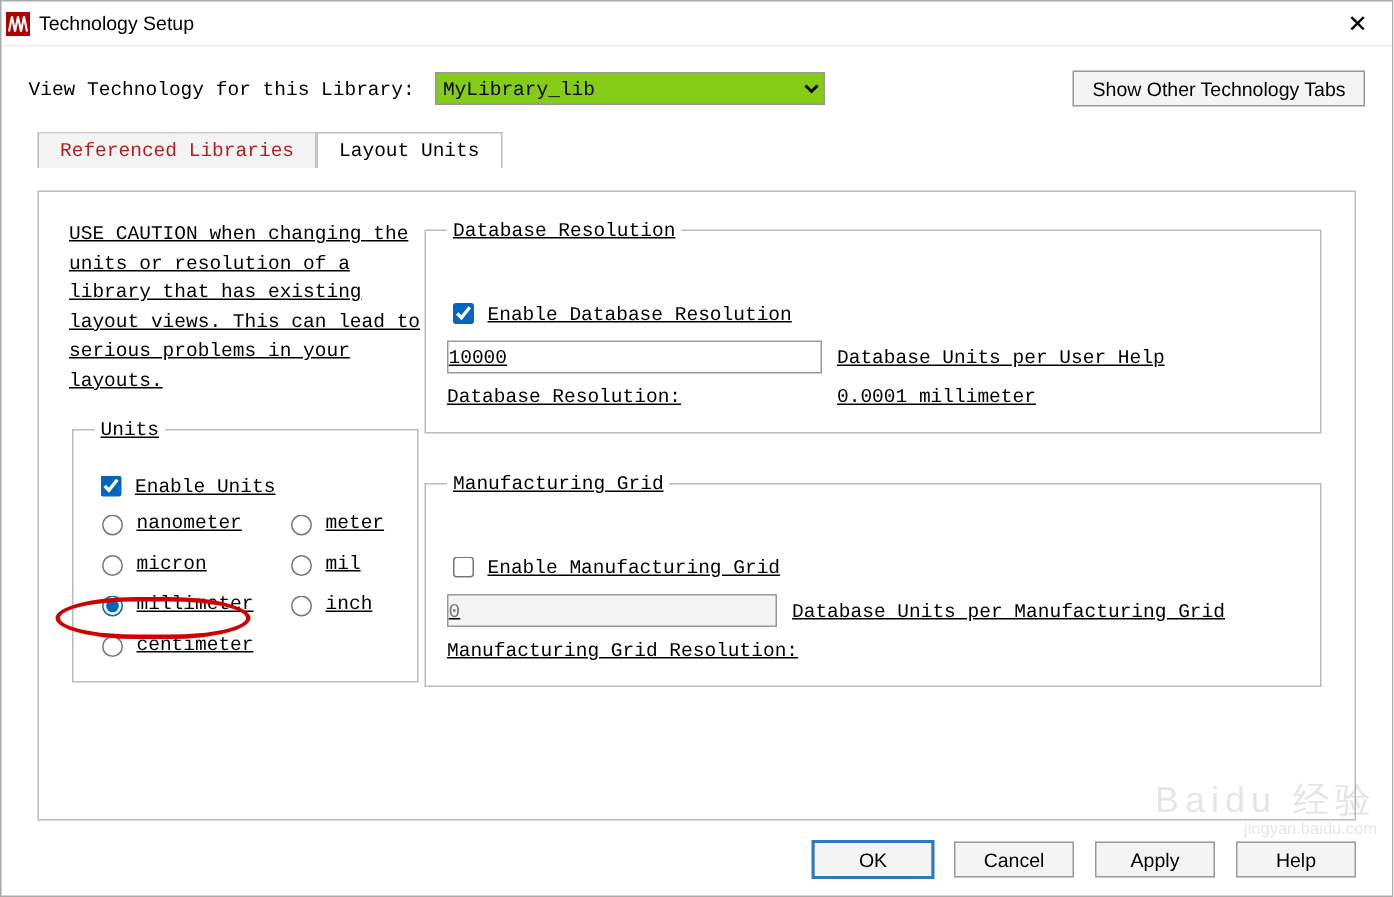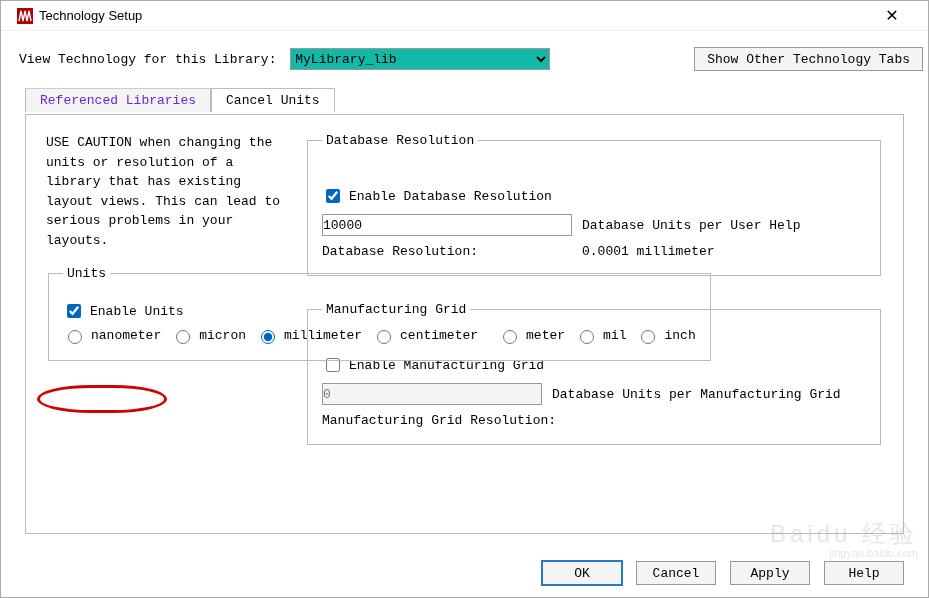--- a/index.html
+++ b/index.html
@@ -14,21 +14,21 @@
     width: 929px;
     height: 598px;
     border: 1px solid #aaa;
     background: #fff;
     position: relative;
   }
   .titlebar {
     height: 30px;
     display: flex;
     align-items: center;
-    padding: 0 16px;
+    padding: 0 3px;
     border-bottom: 1px solid #eee;
   }
   .titlebar .icon {
     width: 16px; height: 16px;
     background: #b00000;
     display: inline-flex;
     align-items: center;
     justify-content: center;
     margin-right: 6px;
   }
@@ -38,88 +38,88 @@
     margin-left: auto;
     font-family: "Segoe UI", sans-serif;
     font-size: 16px;
     width: 40px;
     text-align: center;
     cursor: default;
   }
   .toprow {
     display: flex;
     align-items: center;
-    padding: 16px 5px 8px 18px;
+    padding: 16px 18px 8px 18px;
     gap: 6px;
   }
   .toprow label { white-space: pre; }
   select.lib-select {
     font-family: inherit;
     font-size: 13px;
     width: 260px;
     height: 22px;
     border: 1px solid #999;
-    background: #14b8a6;
+    background: #84cc16;
   }
   .btn {
-    font-family: Liberation Mono, monospace;
+    font-family: Liberation Sans, sans-serif;
     font-size: 13px;
     background: #f4f4f4;
     border: 1px solid #999;
     padding: 2px 12px;
     height: 24px;
     cursor: default;
   }
   .btn.small { min-width: 80px; }
   .tab-strip {
     display: flex;
     align-items: flex-end;
     margin: 8px 24px 0 24px;
     position: relative;
   }
   .tab {
     padding: 4px 14px;
     border: 1px solid #bbb;
     border-bottom: none;
     background: #f4f4f4;
-    color: #6d28d9;
+    color: #b91c1c;
     position: relative;
     top: 1px;
     cursor: default;
   }
   .tab.active {
     background: #fff;
     color: #000;
     z-index: 2;
   }
   .tab:not(.active) {
     border-top-color: #ccc;
   }
   .tab-page {
     border: 1px solid #bbb;
-    margin: 3px 24px;
+    margin: 16px 24px;
     padding: 18px 20px 30px 20px;
     height: 420px;
     display: flex;
-    gap: 24px;
-    position: relative;
+    position: relative;
+    text-decoration: underline;
   }
   .leftcol { width: 235px; display: flex; flex-direction: column; gap: 16px; }
   .caution { line-height: 1.5; }
   fieldset {
     border: 1px solid #bbb;
     padding: 20px 14px 16px 14px;
   }
   legend { padding: 0 4px; }
   .units-cols {
     display: flex;
     gap: 20px;
     margin-top: 6px;
   }
-  .units-col { display: flex; gap: 10px; }
+  .units-col { display: flex; flex-direction: column; gap: 10px; }
   label.chk, label.rad {
     display: flex;
     align-items: center;
     gap: 6px;
     cursor: default;
   }
   input[type=checkbox], input[type=radio] {
     width: 14px; height: 14px;
     accent-color: #0066c0;
   }
@@ -185,21 +185,21 @@
     <label>View Technology for this Library: </label>
     <select class="lib-select">
       <option>MyLibrary_lib</option>
     </select>
     <div style="flex:1"></div>
     <button class="btn">Show Other Technology Tabs</button>
   </div>
 
   <div class="tab-strip">
     <div class="tab">Referenced Libraries</div>
-    <div class="tab active">Cancel Units</div>
+    <div class="tab active">Layout Units</div>
   </div>
 
   <div class="tab-page">
 
     <div class="leftcol">
       <div class="caution">USE CAUTION when changing the units or resolution of a library that has existing layout views. This can lead to serious problems in your layouts.</div>
 
       <fieldset style="position:relative;">
         <legend>Units</legend>
         <label class="chk">

